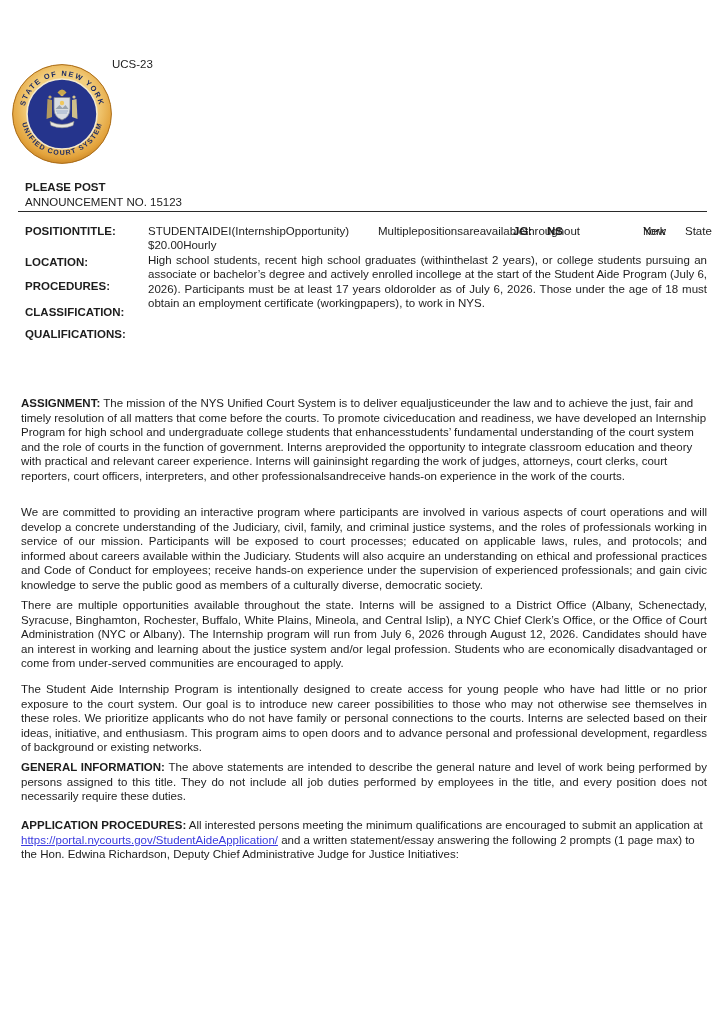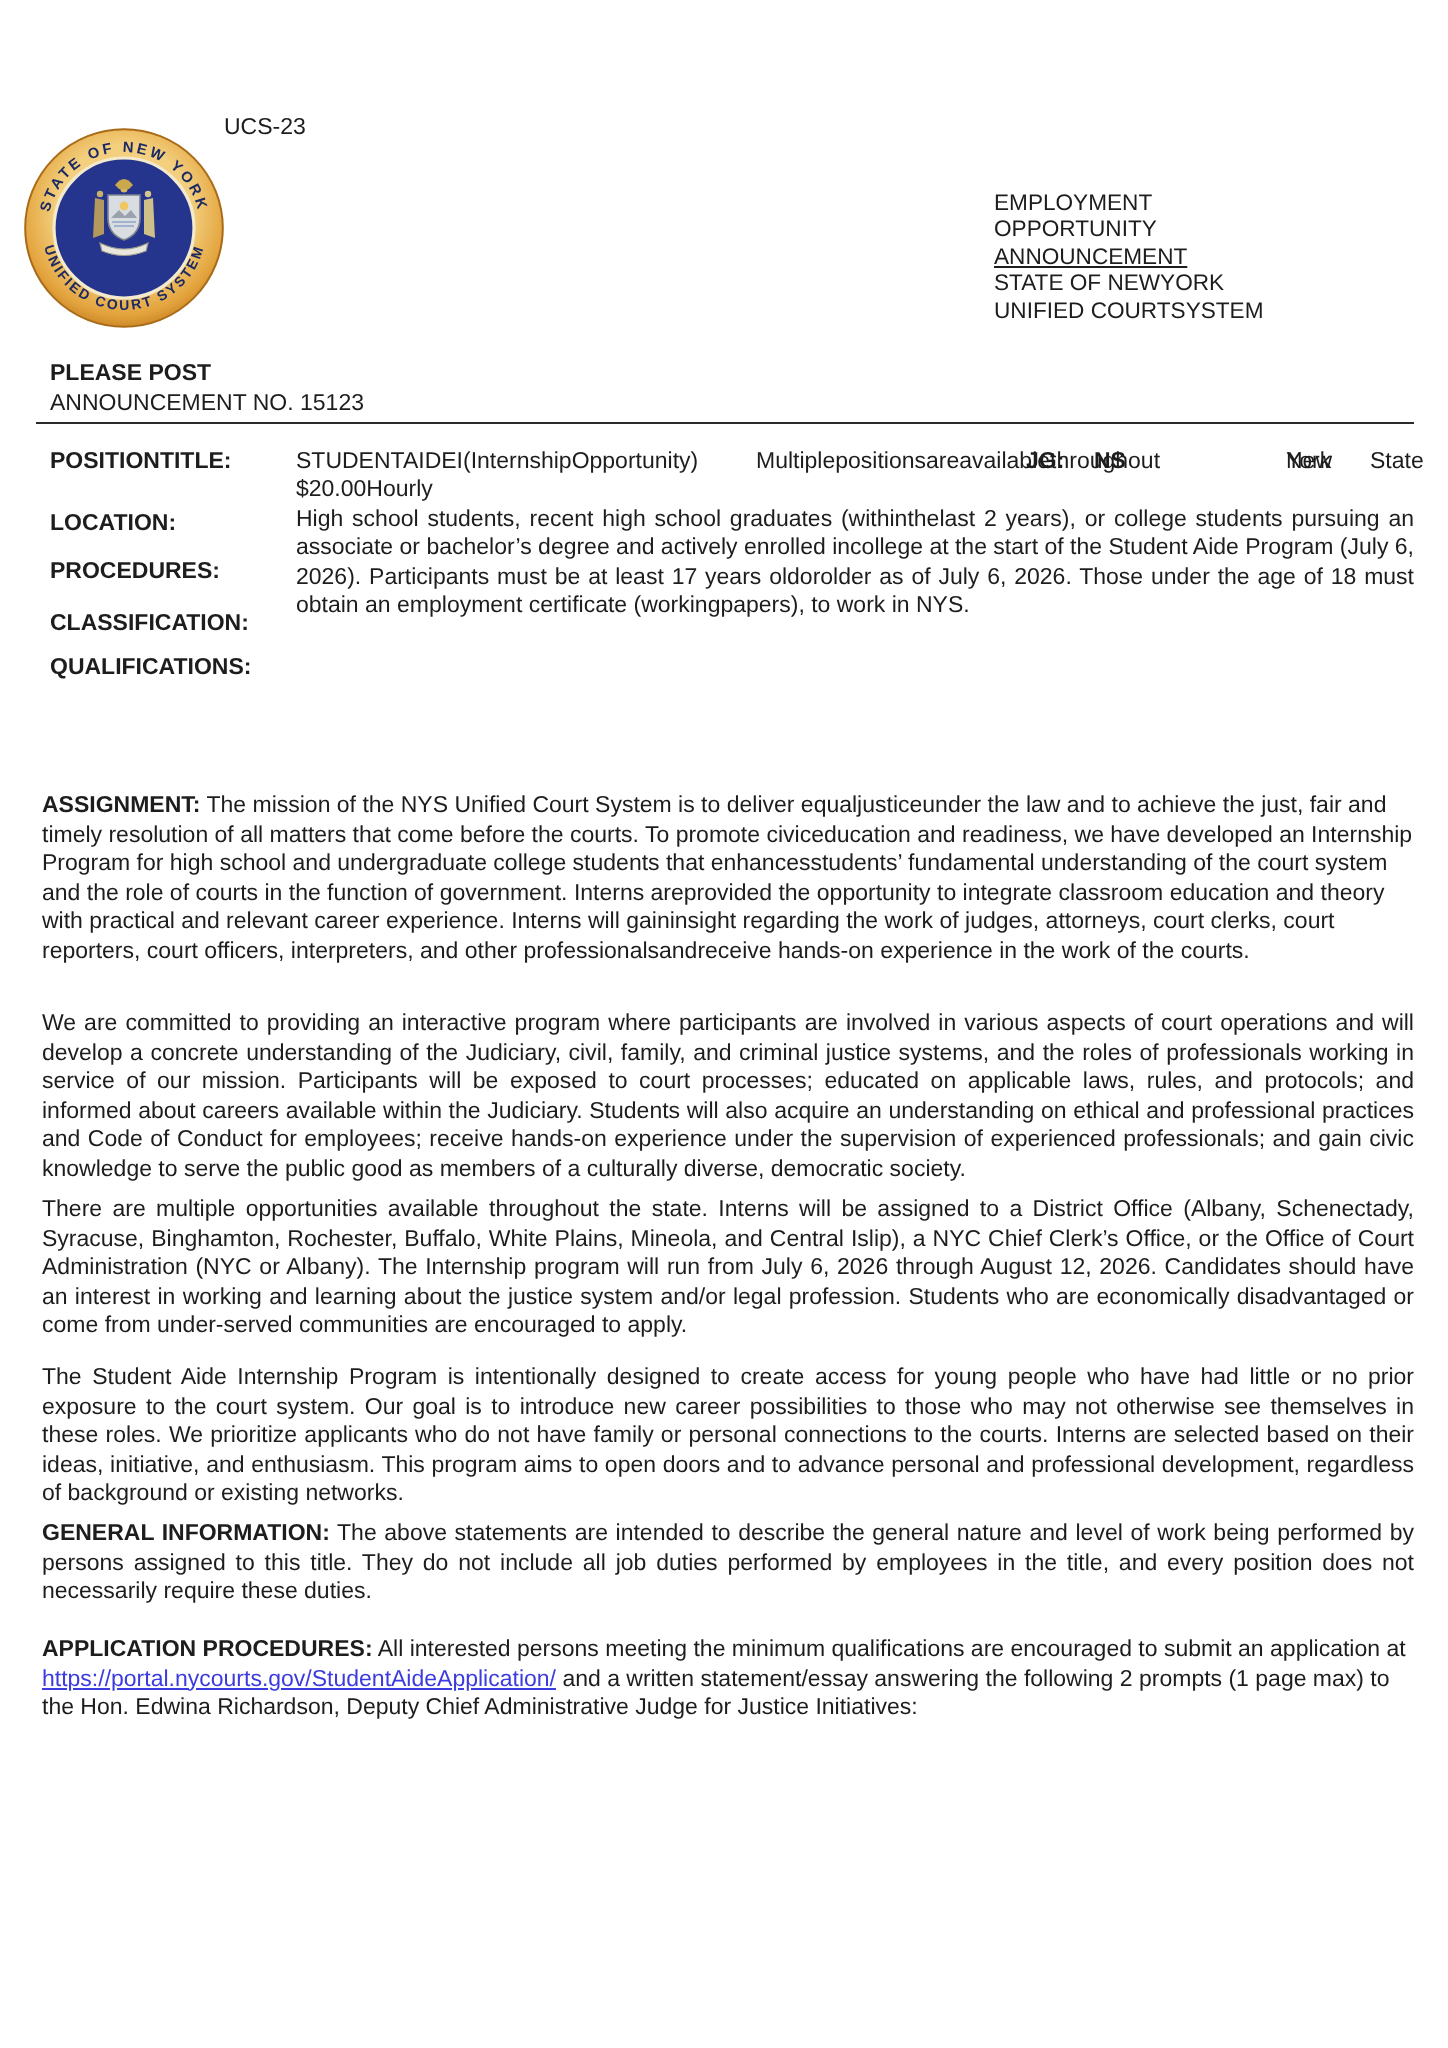--- a/index.html
+++ b/index.html
@@ -74,27 +74,20 @@
         <circle cx="50" cy="39" r="2.2" fill="#f0c75e"></circle>
         <path d="M 43.5,45 l 4,-4 3,3 3,-3 3,4 z" fill="#9aa3ad"></path>
         <path d="M 44,47 h 12 M 45,49 h 10" stroke="#8fa7c9" stroke-width="0.8" fill="none"></path>
         <path d="M 38,57.5 q 12,6 24,0 l -1,4 q -11,4.5 -22,0 z" fill="#e9e7dd" stroke="#9a9a8e" stroke-width="0.6"></path>
       </g>
     </svg>
   </div>
 
   <div class="abs form-code">UCS-23</div>
 
-  <div class="abs hdr-right">
-    <div>EMPLOYMENT</div>
-    <div>OPPORTUNITY</div>
-    <div class="u">ANNOUNCEMENT</div>
-    <div>STATE OF NEWYORK</div>
-    <div>UNIFIED COURTSYSTEM</div>
-  </div>
 
   <div class="abs please-post b">PLEASE POST</div>
   <div class="abs announce-no">ANNOUNCEMENT NO. 15123</div>
   <div class="hrule"></div>
 
   <div class="abs pos-block">
     <div class="pos-label lbl-0">POSITIONTITLE:</div>
     <div class="pos-label lbl-1">LOCATION:</div>
     <div class="pos-label lbl-2">PROCEDURES:</div>
     <div class="pos-label lbl-3">CLASSIFICATION:</div>

